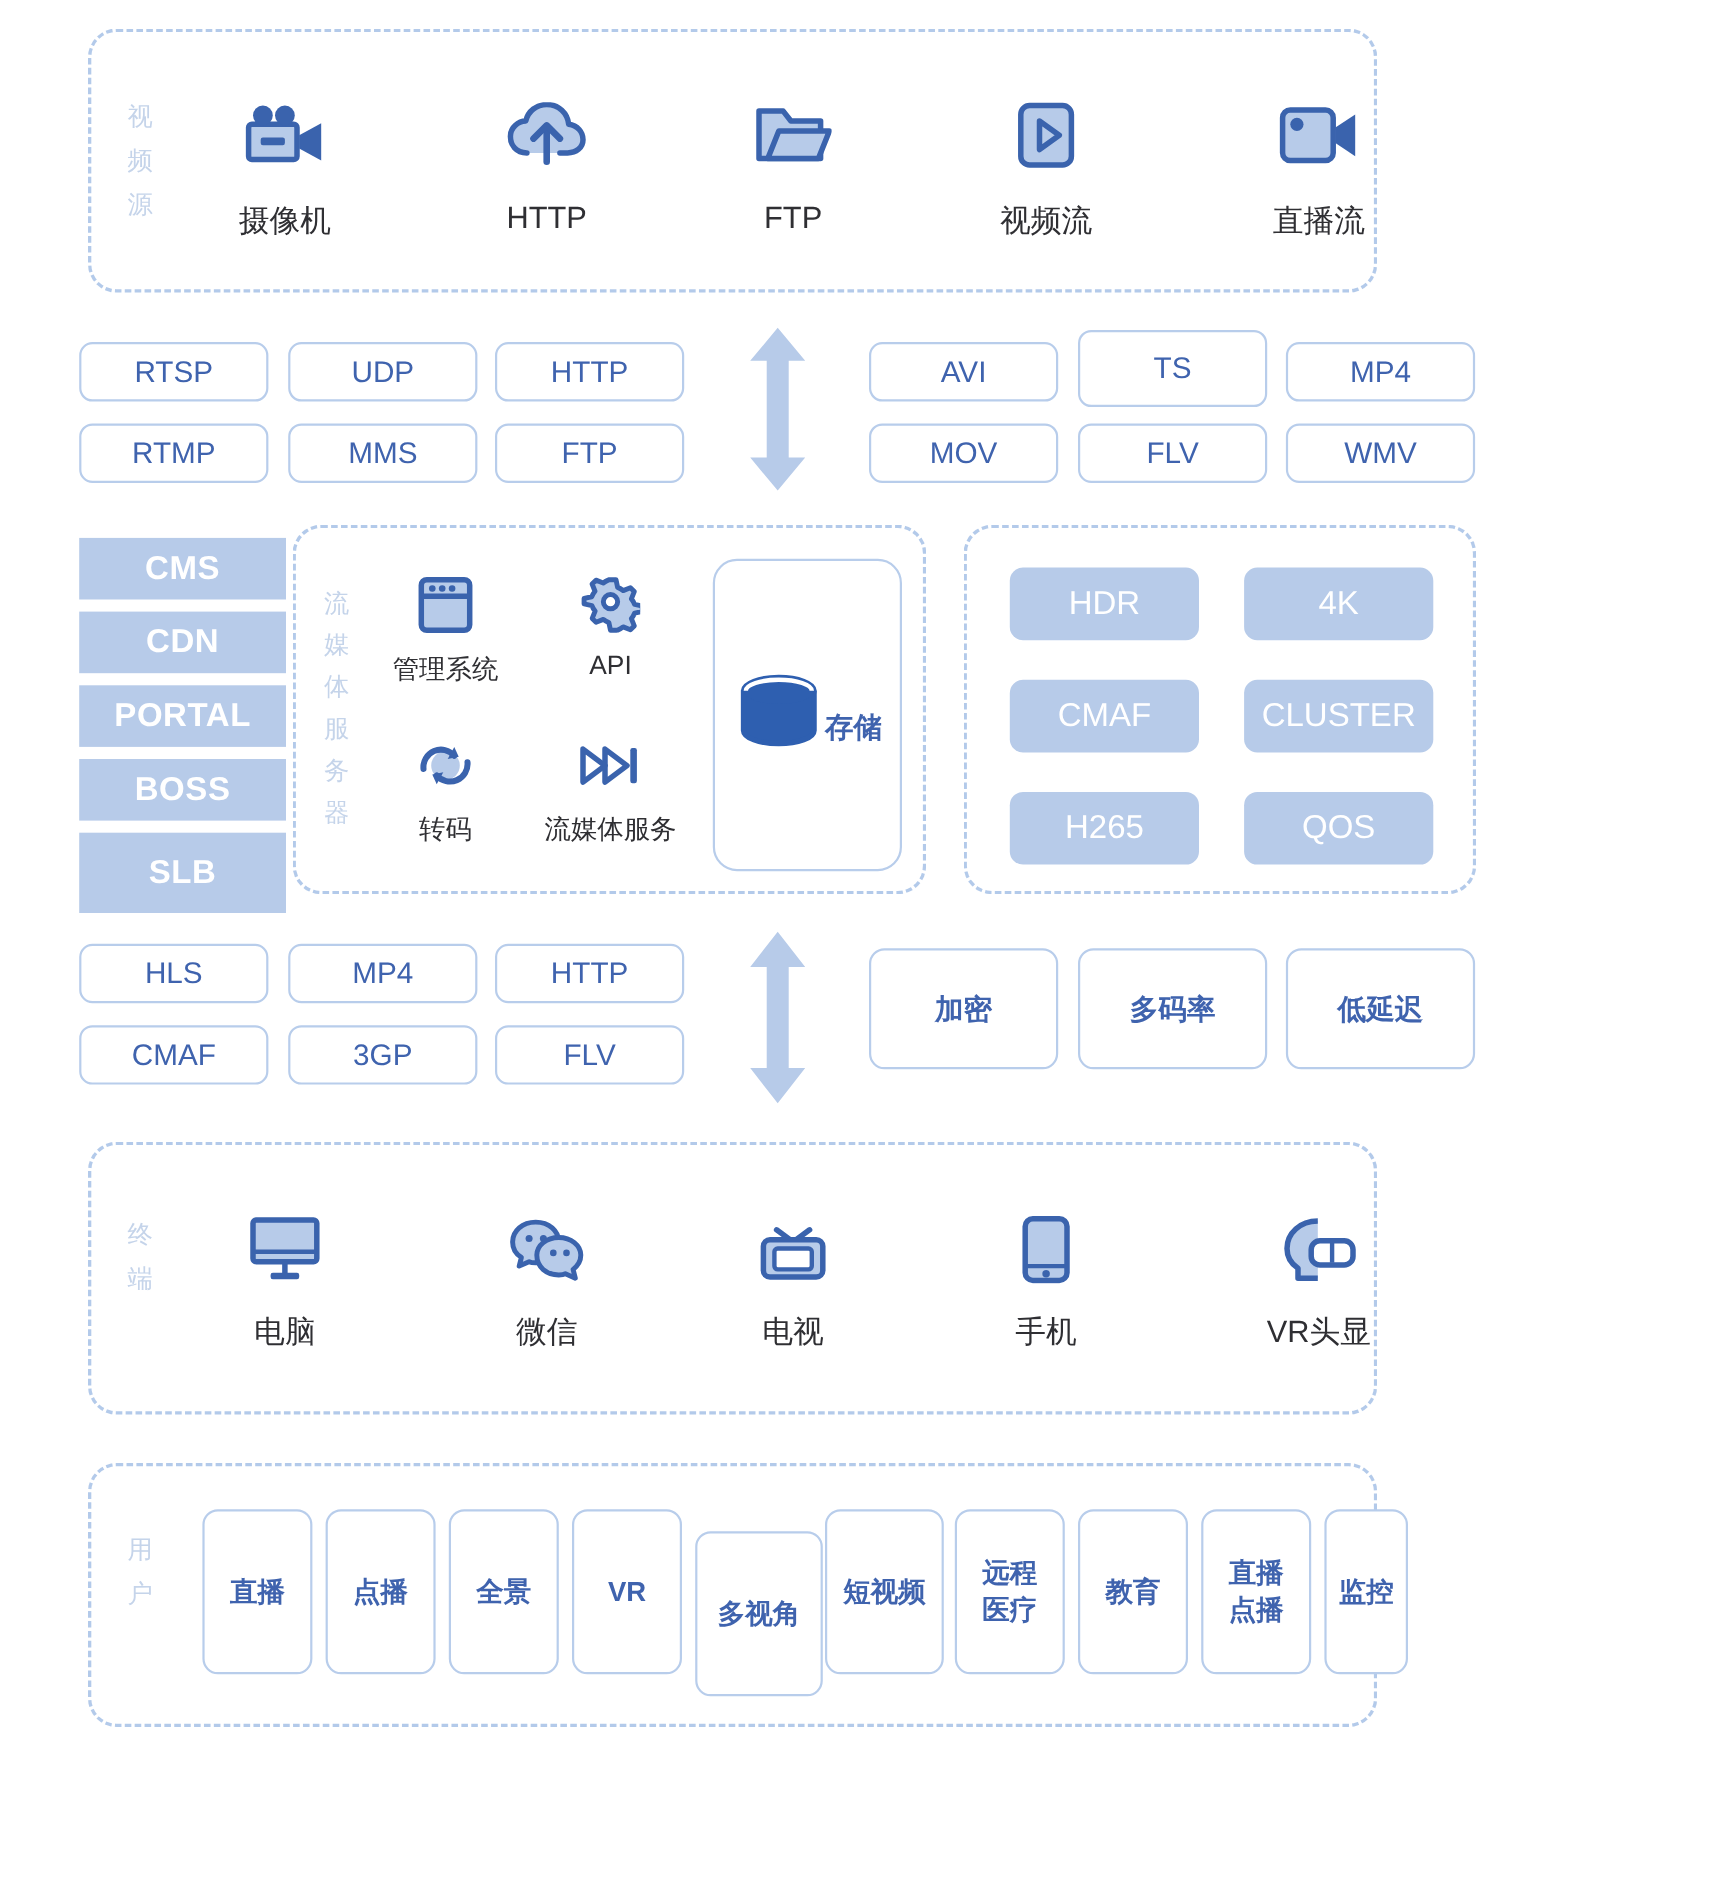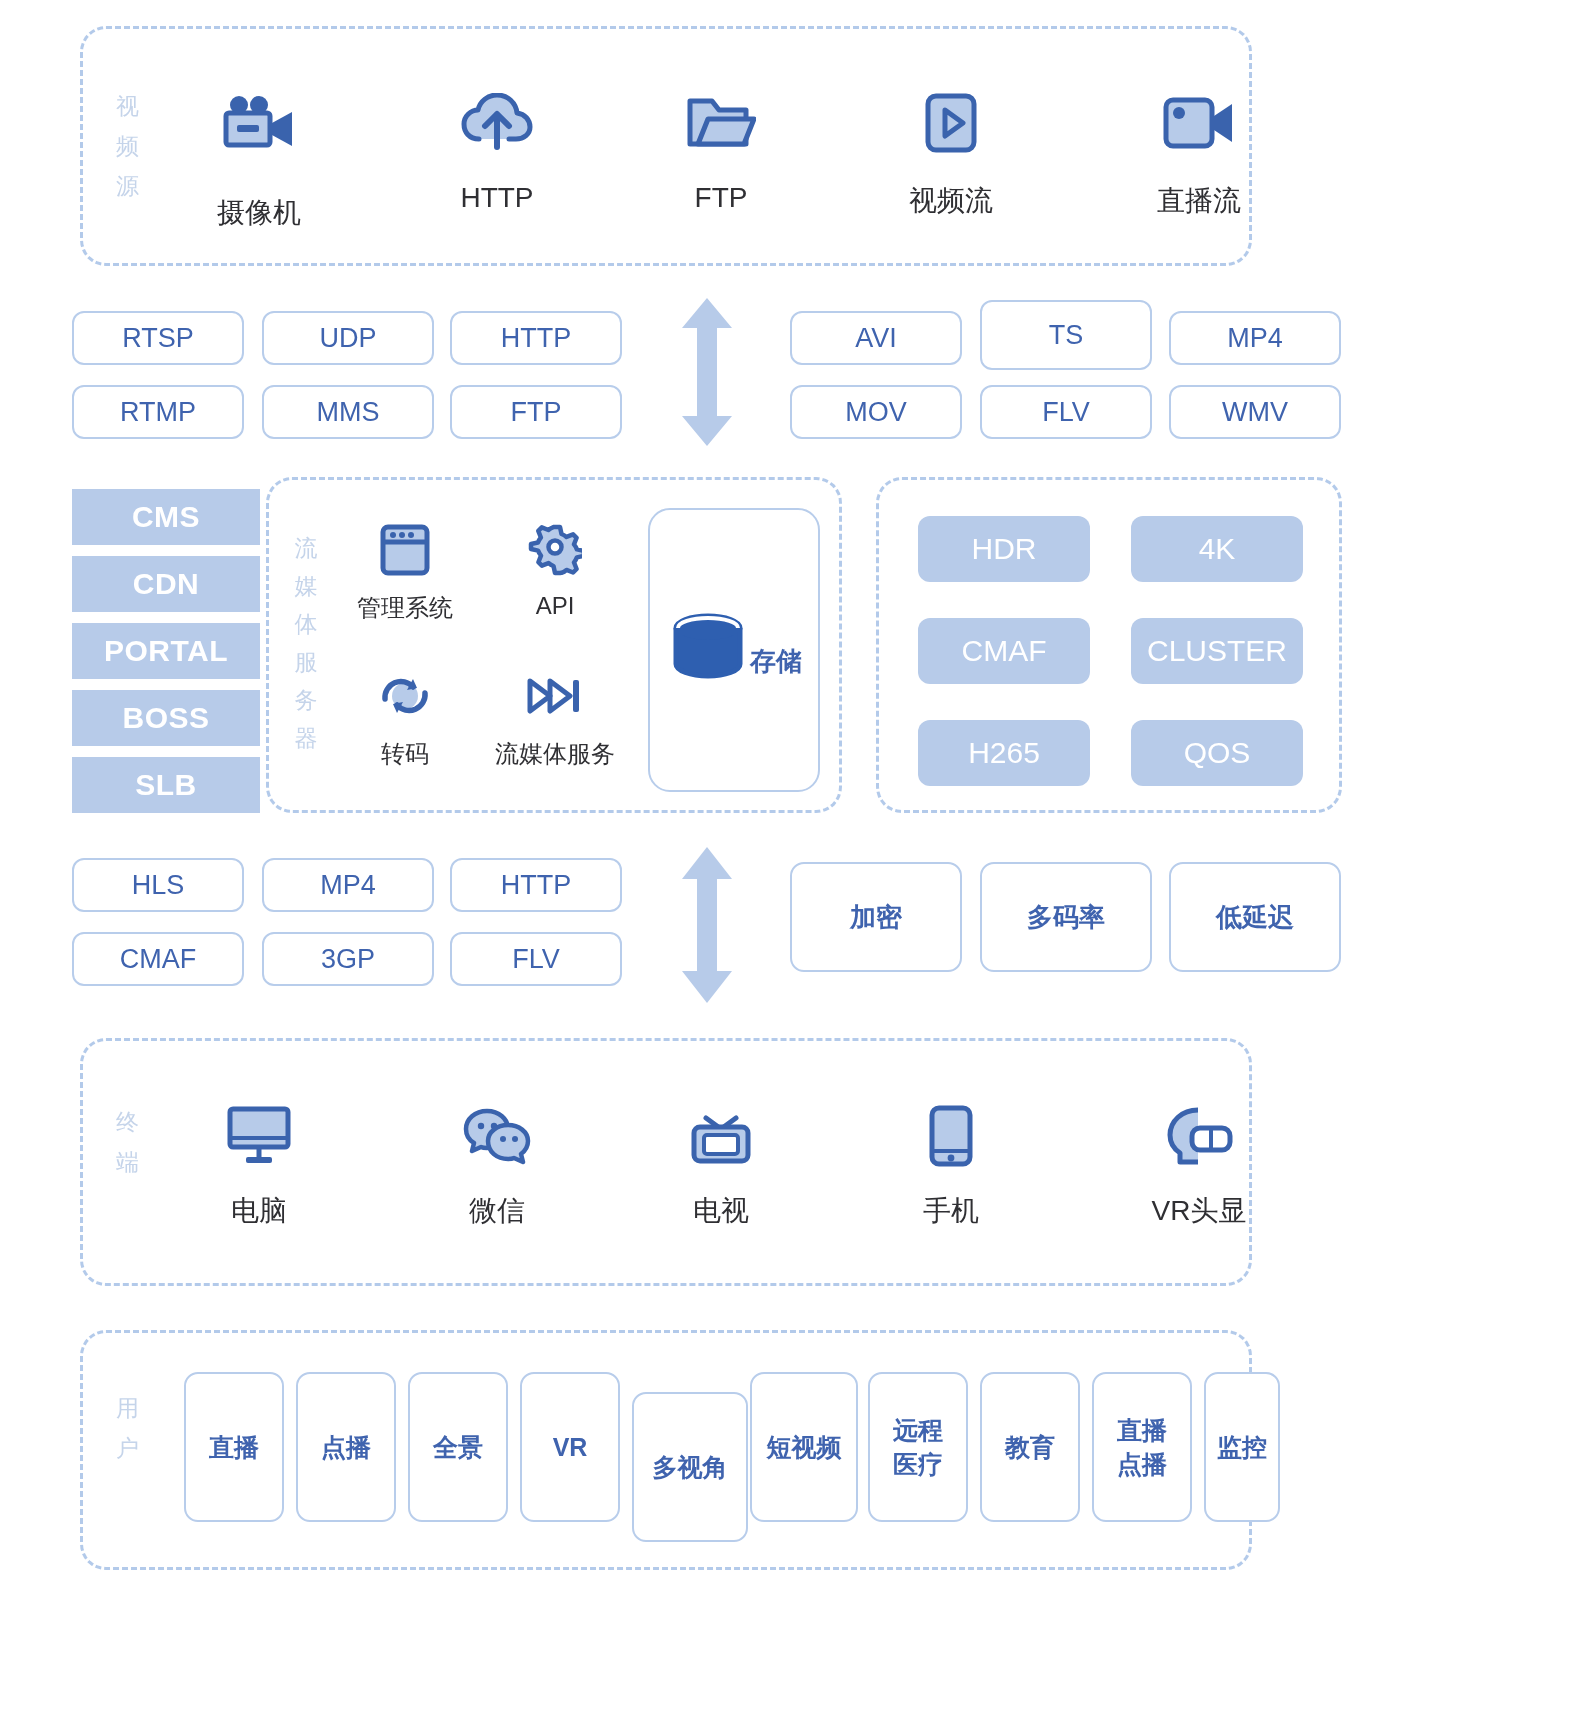--- a/index.html
+++ b/index.html
@@ -154,21 +154,21 @@
 <div class="page">
 
   <div class="dashed-band" style="left:80px; top:26px; width:1172px; height:240px;"></div>
 
   <div class="band-label" style="left:108px; top:146px;">
     <span>视</span>
     <span>频</span>
     <span>源</span>
   </div>
 
-  <div class="icon-cell" style="position:absolute; left:196px; top:88px; width:126px;gap:12px;">
+  <div class="icon-cell" style="position:absolute; left:196px; top:88px; width:126px;">
     <div class="icon-glyph">
       <svg width="74" height="60" viewBox="0 0 74 60">
         <rect x="4" y="20" width="44" height="32" rx="3" fill="#b7cbe9" stroke="#3a63ad" stroke-width="5"></rect>
         <rect x="15" y="32" width="22" height="7" rx="2" fill="#3a63ad"></rect>
         <circle cx="17" cy="12" r="9" fill="#3a63ad"></circle>
         <circle cx="37" cy="12" r="9" fill="#3a63ad"></circle>
         <path d="M50 30 L70 19 L70 53 L50 42 Z" fill="#3a63ad"></path>
       </svg>
     </div>
     <div class="icon-label">摄像机</div>
@@ -233,21 +233,21 @@
   <div class="darrow" style="left:676px; top:296px;">
     <svg width="62" height="152" viewBox="0 0 62 152">
       <path d="M31 2 L56 32 L41 32 L41 120 L56 120 L31 150 L6 120 L21 120 L21 32 L6 32 Z" fill="#b7cbe9"></path>
     </svg>
   </div>
 
   <div class="stack-item" style="left:72px; top:489px; width:188px; height:56px;">CMS</div>
   <div class="stack-item" style="left:72px; top:556px; width:188px; height:56px;">CDN</div>
   <div class="stack-item" style="left:72px; top:623px; width:188px; height:56px;">PORTAL</div>
   <div class="stack-item" style="left:72px; top:690px; width:188px; height:56px;">BOSS</div>
-  <div class="stack-item" style="left:72px; top:757px; width:188px; height:56px;">SLB</div>
+  <div class="stack-item" style="left:72px; top:757px; width:188px; height:73px;">SLB</div>
 
   <div class="srv-box" style="left:266px; top:477px; width:576px; height:336px;"></div>
 
   <div class="vlabel" style="left:288px; top:529px;">
     <span>流</span>
     <span>媒</span>
     <span>体</span>
     <span>服</span>
     <span>务</span>
     <span>器</span>

